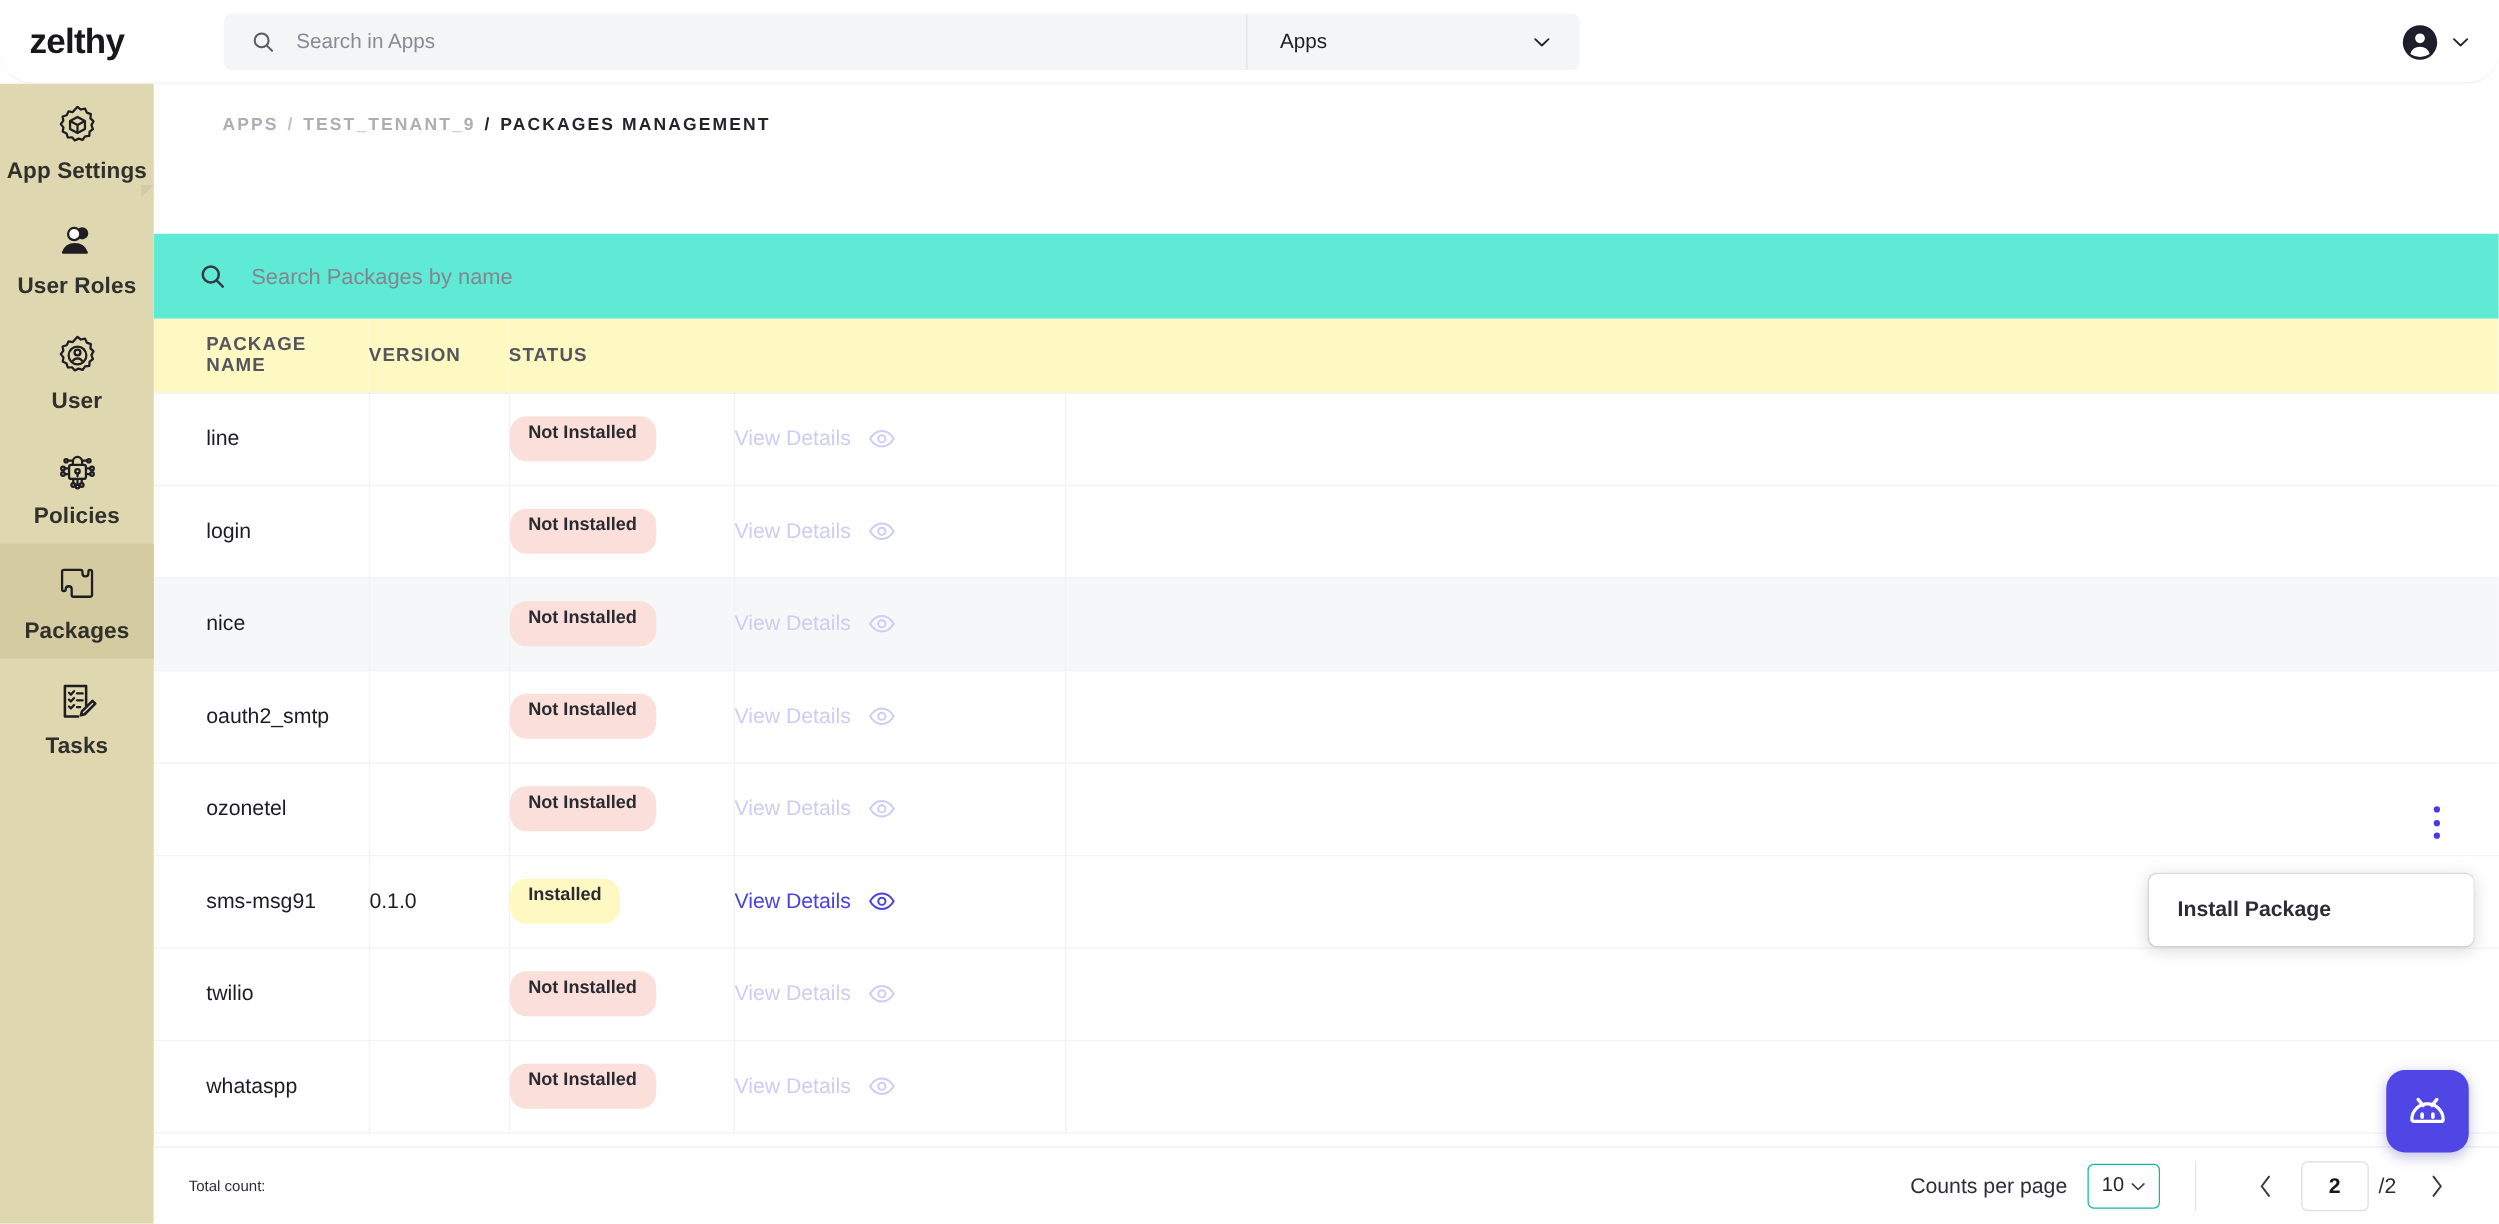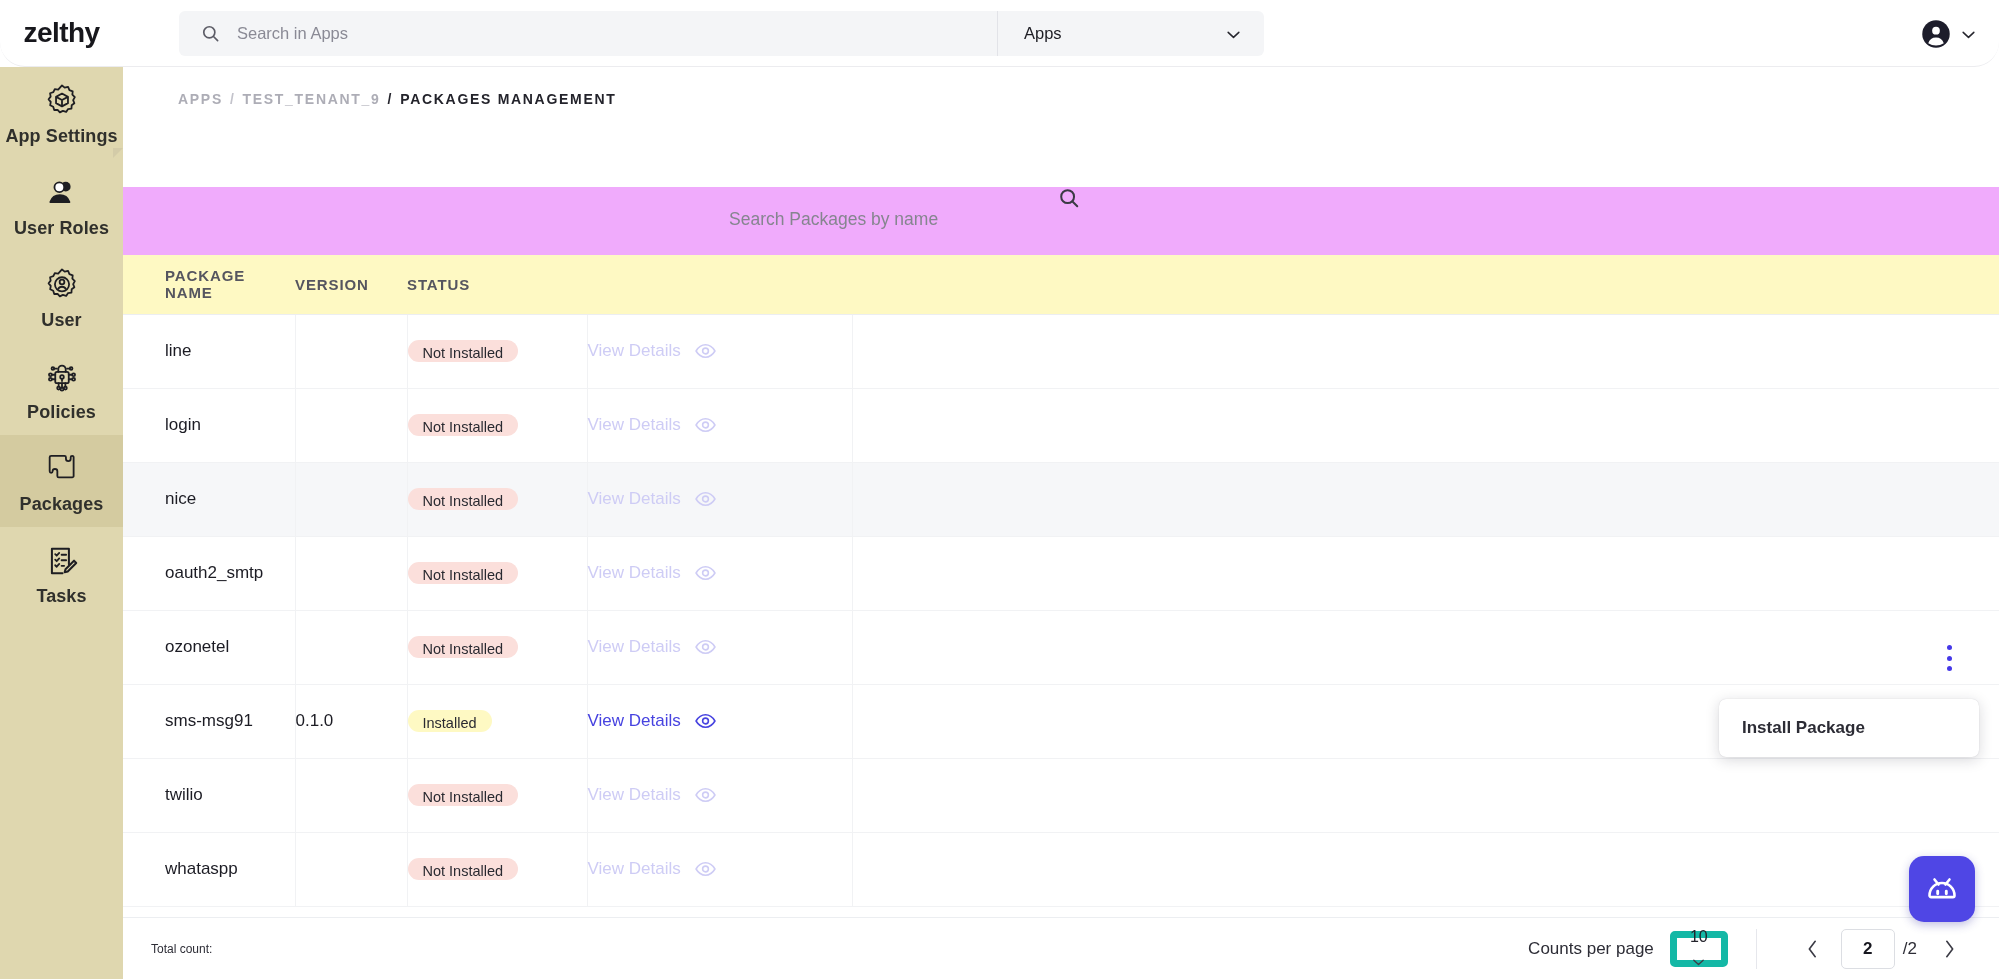--- a/index.html
+++ b/index.html
@@ -79,21 +79,21 @@
   .crumb-muted { color: #adadb6; }
   .crumb-sep { color: #c3c3cb; margin: 0 7px; }
   .crumb-sep-dark { color: #23232b; margin: 0 7px; }
   .crumb-current { color: #23232b; }
 
   .panel {
     position: absolute; top: 120px; left: 0; width: 1876px; height: 792px;
     background: #fff;
   }
   .pkg-search {
-    height: 68px; background: #f0abfc; display: flex; align-items: center; padding-left: 36px; flex-direction: column;
+    height: 68px; background: #5eead4; display: flex; align-items: center; padding-left: 36px;
   }
   .pkg-search .mag { margin-right: 20px; display:flex; }
   .pkg-search-input {
     border: 0; outline: 0; background: transparent;
     font-family: "Liberation Sans", sans-serif; font-size: 17.5px; color: #2c2c35; width: 700px;
   }
   .pkg-search-input::placeholder { color: #85858f; }
 
   table { width: 1876px; border-collapse: collapse; table-layout: fixed; }
   thead th {
@@ -109,22 +109,22 @@
   tbody td {
     height: 74px; vertical-align: middle; border-bottom: 1px solid #f1f2f4;
     font-size: 17px; color: #1c1c24;
   }
   tbody tr.hover td { background: #f6f7f9; }
   td.c1 { padding-left: 42px; border-right: 1px solid #f1f2f4; }
   td.c2 { border-right: 1px solid #f1f2f4; }
   td.c3 { border-right: 1px solid #f1f2f4; }
   td.c4 { border-right: 1px solid #f1f2f4; }
   .badge {
-    display: inline-block; border-radius: 13px; padding: 6px 15px 2px;
-    font-size: 14.5px; line-height: 1;
+    display: inline-block; border-radius: 13px; padding: 6px 15px 16px;
+    font-size: 14.5px; line-height: 1; font-weight: bold;
   }
   .badge.notinstalled { background: #fbdfdb; color: #2a2a31; }
   .badge.installed { background: #fef9c3; color: #2a2a31; }
   .details {
     display: inline-flex; align-items: center; gap: 14px;
     font-size: 17px; cursor: pointer;
   }
   .details.on { color: #4743e0; }
   .details.off { color: #ceccf5; cursor: default; }
   .eye { display: flex; }
@@ -148,23 +148,23 @@
   .footer {
     position: absolute; bottom: 0; left: 123px; width: 1876px; height: 62px;
     background: #fff; border-top: 1px solid #eceef1;
     display: flex; align-items: center; z-index: 45;
   }
   .total { margin-left: 28px; font-size: 12px; color: #2d2d36; }
   .pager { margin-left: auto; display: flex; align-items: center; height: 62px; }
   .cpp { display: flex; align-items: center; gap: 16px; padding-right: 28px; }
   .cpp .lab { font-size: 17px; color: #2d2d36; }
   .cpp .sel {
-    width: 58px; height: 36px; border: 7px solid #14b8a6; border-radius: 5px;
+    width: 58px; height: 36px; border: 1px solid #14b8a6; border-radius: 5px;
     display: flex; align-items: center; justify-content: center; gap: 6px;
-    font-size: 16px; color: #23232b; cursor: pointer; flex-direction: column;
+    font-size: 16px; color: #23232b; cursor: pointer;
   }
   .vdiv { width: 1px; height: 40px; background: #e6e7ec; }
   .pg { display: flex; align-items: center; gap: 0; padding-left: 36px; padding-right: 30px; }
   .arrow {
     width: 40px; height: 40px; display: flex; align-items: center; justify-content: center;
     cursor: pointer; color: #3b3b45;
   }
   .pgbox {
     width: 54px; height: 40px; border: 1px solid #dcdee3; border-radius: 5px;
     display: flex; align-items: center; justify-content: center;

